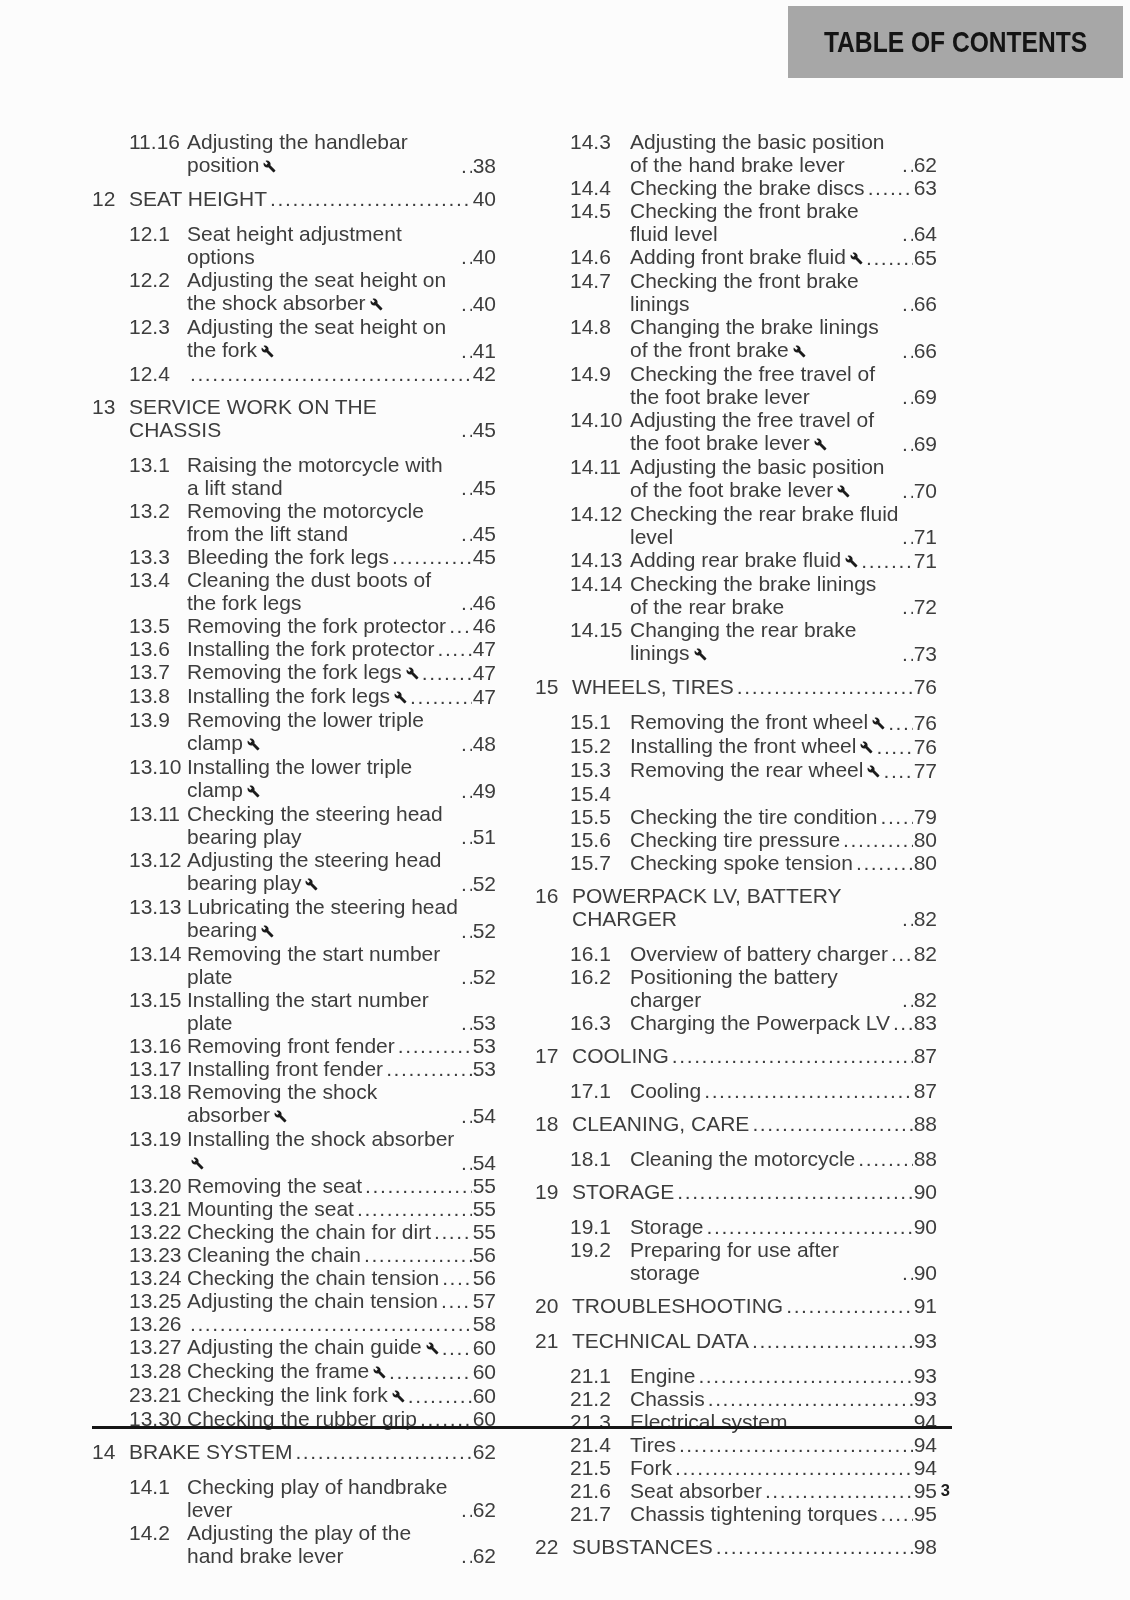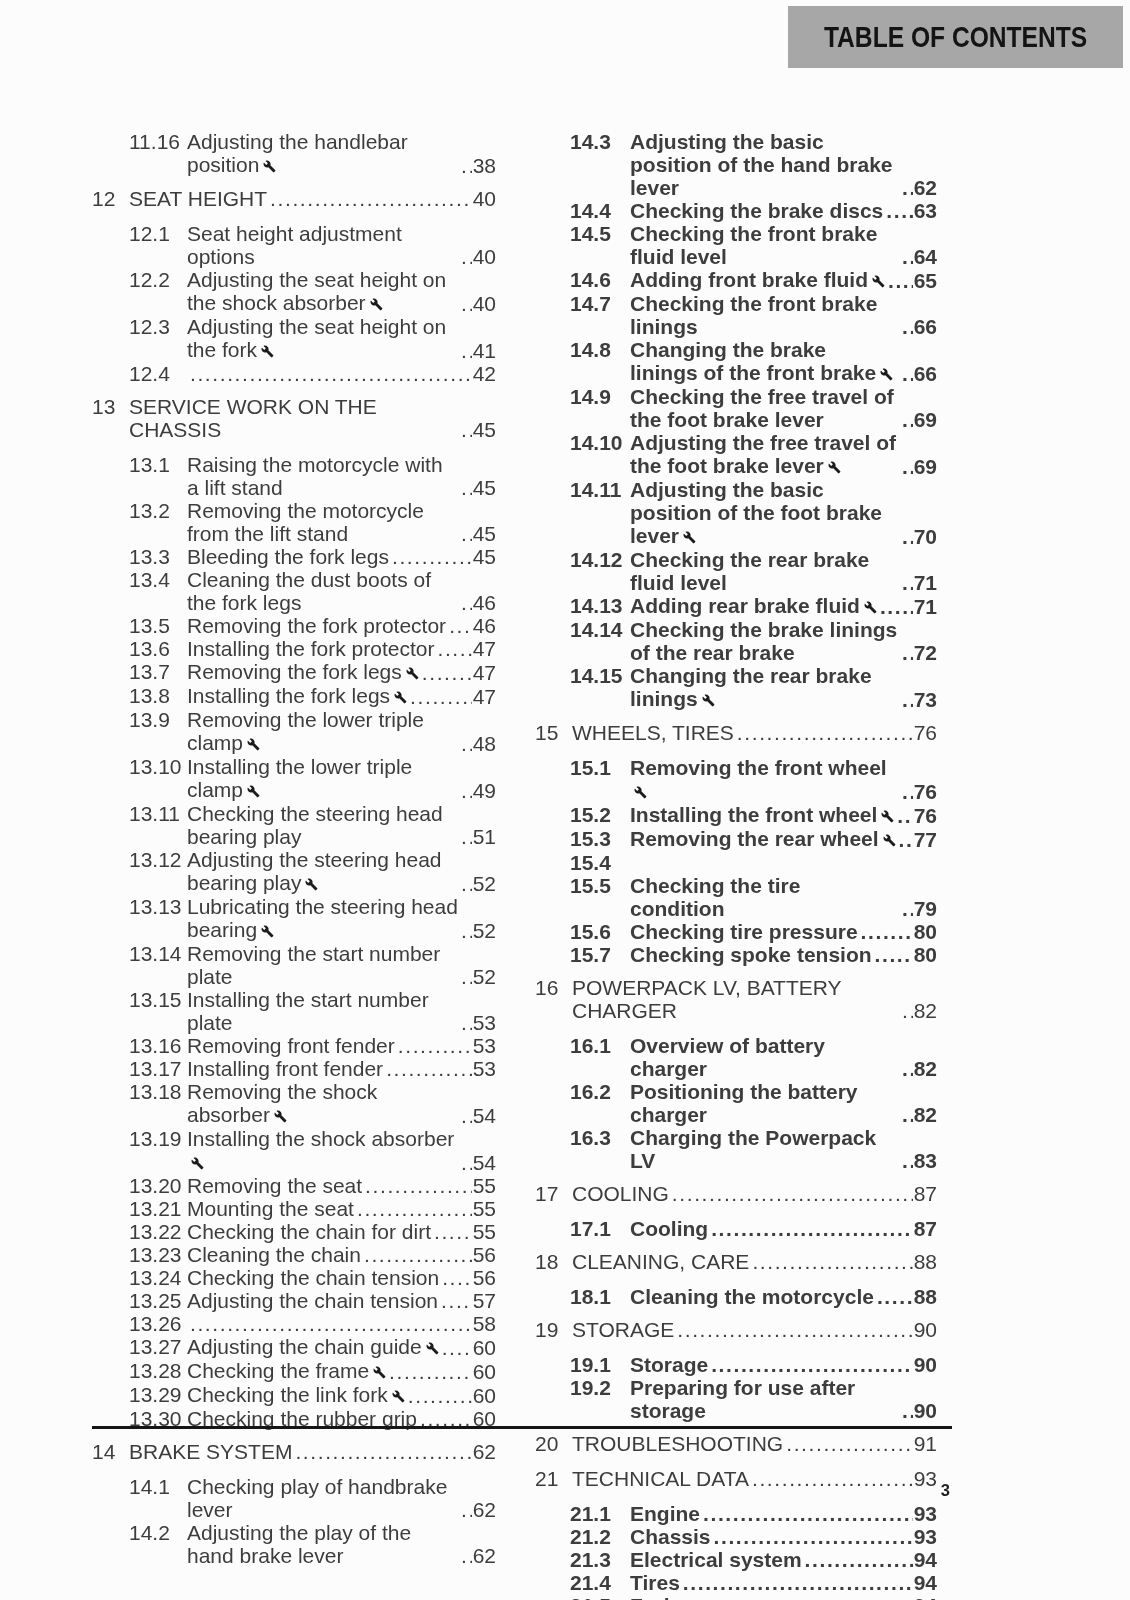--- a/index.html
+++ b/index.html
@@ -7,37 +7,37 @@
     position:relative;
     width:1130px;height:1600px;
     background:#fcfcfc;
     font-family:"Liberation Sans", sans-serif;
     color:#3d3d3d;
     overflow:hidden;
     margin:0 auto;
   }
   
   .header-band{
-    position:absolute;left:788px;top:6px;width:335px;height:62px;
+    position:absolute;left:788px;top:6px;width:335px;height:72px;
     background:#a7a7a7;
     display:flex;align-items:center;justify-content:center;
   }
   .header-band .hdr-text{
     font-weight:700;font-size:30px;color:#141414;
     white-space:nowrap;letter-spacing:0px;
     transform:scaleX(.82);
   }
   
   .col{position:absolute;top:130px;font-size:21px;line-height:23px;}
   .col-left{left:92px;width:404px;}
   .col-right{left:535px;width:402px;}
   .row{display:flex;}
   .row.section{margin:10px 0 12px 0;}
   .row.entry{padding-left:37px;}
-  .col-right .row.entry{padding-left:35px;font-weight:bold;}
+  .col-right .row.entry{padding-left:35px;}
   .num{flex:none;width:37px;}
   .row.entry .num{width:58px;}
   .col-right .row.entry .num{width:60px;}
   .body{flex:1;display:flex;align-items:flex-end;min-width:0;}
   .title{flex:0 1 auto;}
   .leader{
     flex:1 1 8px;min-width:8px;overflow:hidden;white-space:nowrap;
     padding:0 3px;
   }
   .leader::after{
@@ -361,21 +361,21 @@
         <span class="num">13.28</span>
         <span class="body">
           <span class="title">Checking the frame<span class="wrench"><svg viewBox="0 0 24 24" width="13" height="13" aria-hidden="true">
                 <path fill="#1c1c1c" d="M22.7 19l-9.1-9.1c.9-2.3.4-5-1.5-6.9-2-2-5-2.4-7.4-1.3L9 6 6 9 1.6 4.7C.4 7.1.9 10.1 2.9 12.1c1.9 1.9 4.6 2.4 6.9 1.5l9.1 9.1c.4.4 1 .4 1.4 0l2.3-2.3c.5-.4.5-1.1.1-1.4z"></path>
               </svg></span></span>
           <span class="leader"></span>
           <span class="pg">60</span>
         </span>
       </div>
       <div class="row entry">
-        <span class="num">13.29</span>
+        <span class="num">23.21</span>
         <span class="body">
           <span class="title">Checking the link fork<span class="wrench"><svg viewBox="0 0 24 24" width="13" height="13" aria-hidden="true">
                 <path fill="#1c1c1c" d="M22.7 19l-9.1-9.1c.9-2.3.4-5-1.5-6.9-2-2-5-2.4-7.4-1.3L9 6 6 9 1.6 4.7C.4 7.1.9 10.1 2.9 12.1c1.9 1.9 4.6 2.4 6.9 1.5l9.1 9.1c.4.4 1 .4 1.4 0l2.3-2.3c.5-.4.5-1.1.1-1.4z"></path>
               </svg></span></span>
           <span class="leader"></span>
           <span class="pg">60</span>
         </span>
       </div>
       <div class="row entry">
         <span class="num">13.30</span>

